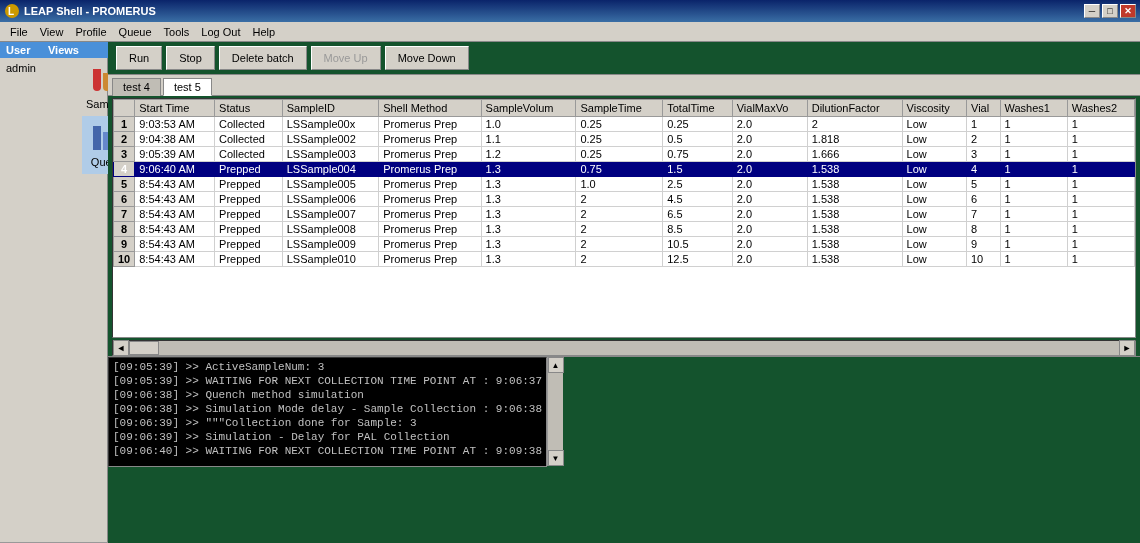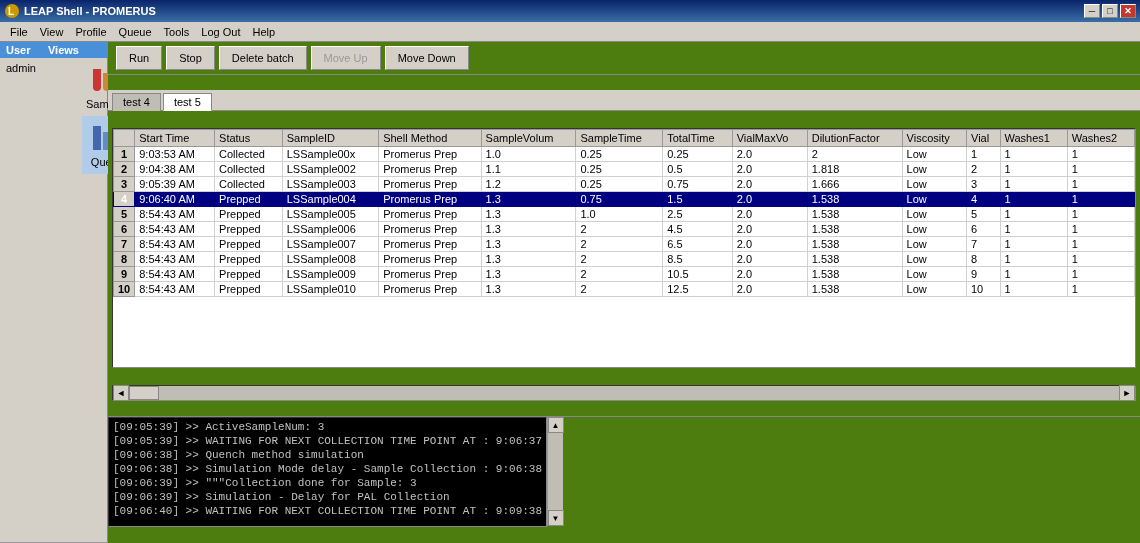--- a/index.html
+++ b/index.html
@@ -94,22 +94,21 @@
     .tube-orange { height: 18px; background: #cc8833; }
     .tube-blue { height: 22px; background: #3355cc; }
 
     .sidebar-nav-selected { background: #b0cce8; }
 
     
     .content-area {
       flex: 1;
       display: flex;
       flex-direction: column;
-      background: #4d7c0f;
-      gap: 15px;
+      background: #14532d;
     }
 
     
     .toolbar {
       padding: 4px 8px;
       display: flex;
       align-items: center;
       gap: 4px;
       border-bottom: 1px solid #888;
     }

